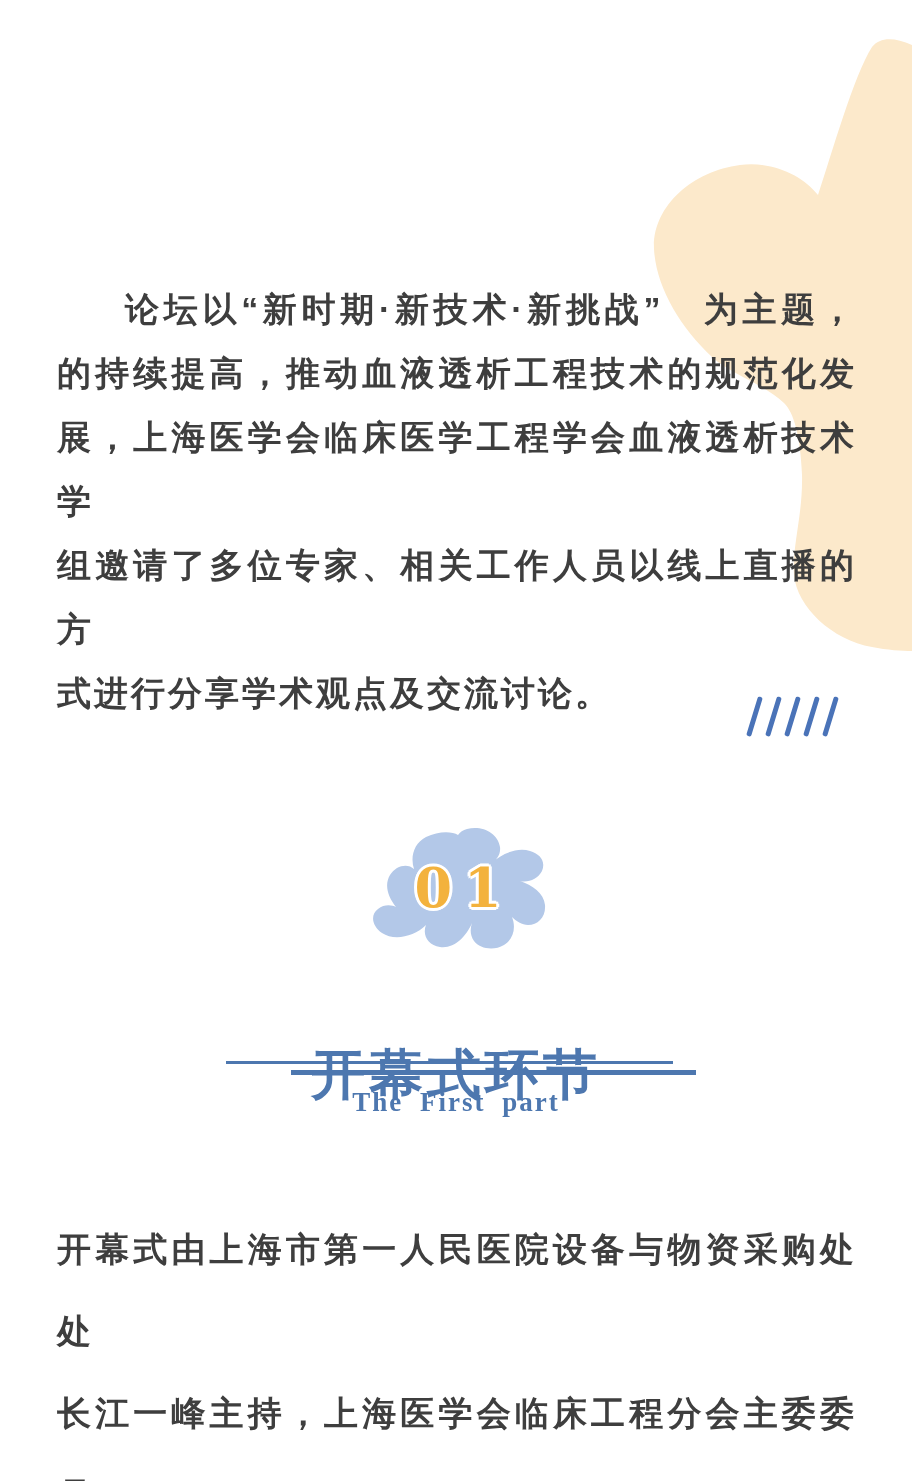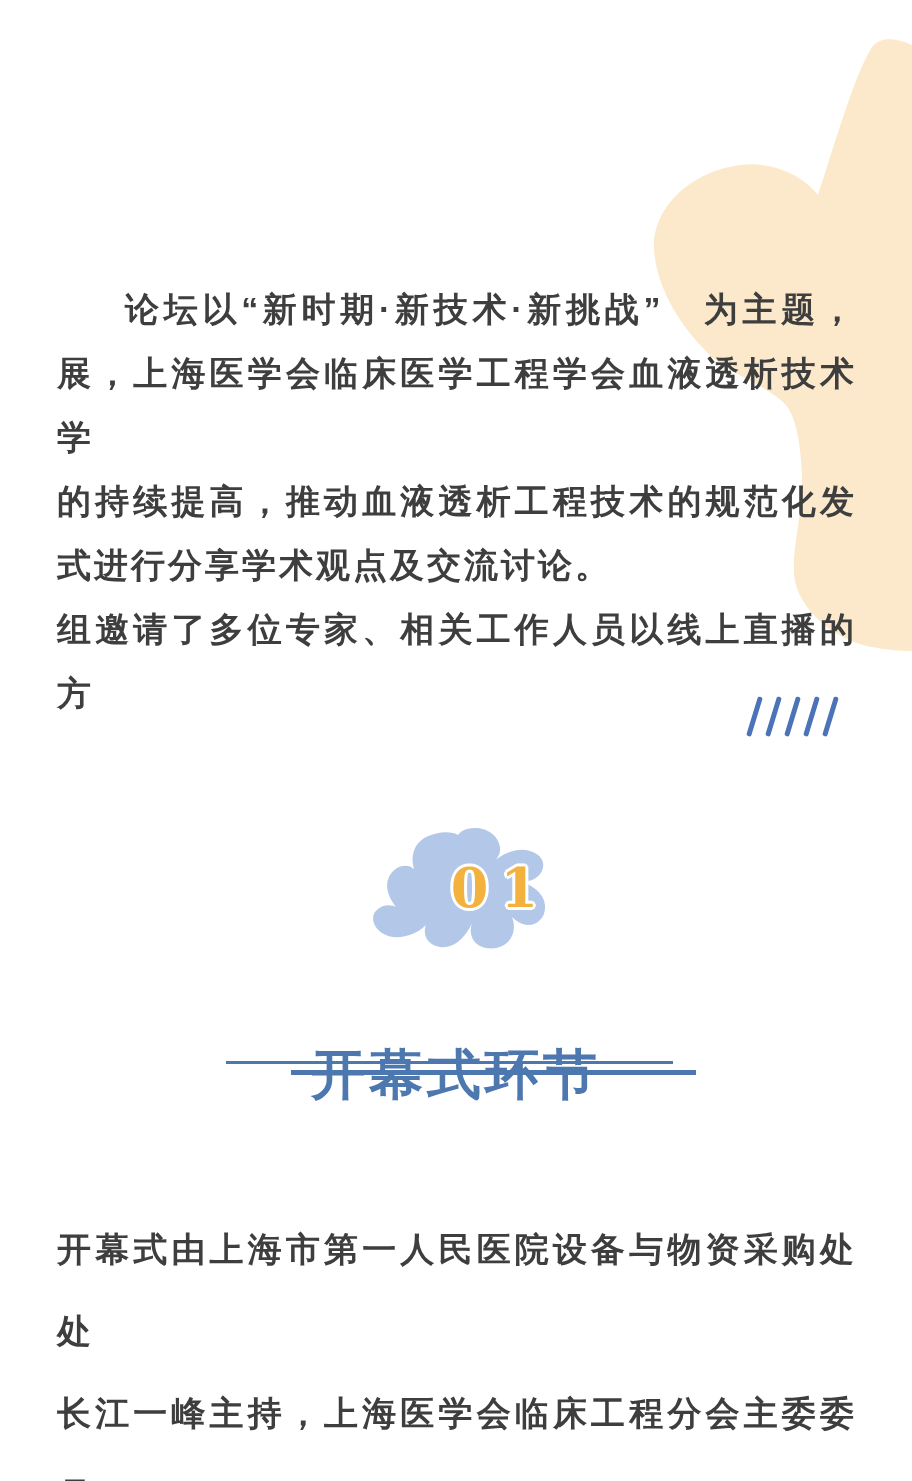--- a/index.html
+++ b/index.html
@@ -53,24 +53,24 @@
              C 100,340 130,348 152,368
              C 162,378 168,400 170,440
              C 171,480 160,510 162,540
              C 165,572 200,605 240,612
              C 255,615 270,616 280,616
              Z"></path>
   </svg>
 
   <div class="para" id="intro-para" style="color: rgb(62, 62, 62);">
     <div class="cn-line indent">论坛以“新时期·新技术·新挑战”　为主题，</div>
+    <div class="cn-line">的持续提高，推动血液透析工程技术的规范化发</div>
     <div class="cn-line">展，上海医学会临床医学工程学会血液透析技术学</div>
-    <div class="cn-line">的持续提高，推动血液透析工程技术的规范化发</div>
+    <div class="cn-line">组邀请了多位专家、相关工作人员以线上直播的方</div>
     <div class="cn-line last">式进行分享学术观点及交流讨论。</div>
-    <div class="cn-line">组邀请了多位专家、相关工作人员以线上直播的方</div>
   </div>
 
   <div class="slashes">
     <i style="background-color: rgb(74, 115, 184);"></i>
     <i style="background-color: rgb(74, 115, 184);"></i>
     <i style="background-color: rgb(74, 115, 184);"></i>
     <i style="background-color: rgb(74, 115, 184);"></i>
     <i style="background-color: rgb(74, 115, 184);"></i>
   </div>
 
@@ -92,25 +92,26 @@
              C 48,114 28,118 16,110
              C 6,103 4,92 12,86
              C 18,81 26,82 30,84
              C 22,74 18,62 24,52
              C 30,42 42,40 48,46
              C 44,34 48,20 60,14
              C 72,8 86,8 92,12
              C 94,9 97,7 101,6 Z"></path>
   </svg>
 
-  <div class="section-number" style="color: rgb(243, 178, 61); text-align: right;">01</div>
+  <div class="section-number" style="color: rgb(243, 178, 61);">01</div>
 
   <div class="section-title" style="color: rgb(77, 119, 175);">开幕式环节</div>
   <div class="rule rule-1" style="background-color: rgb(77, 119, 175);"></div>
   <div class="rule rule-2" style="background-color: rgb(77, 119, 175);"></div>
+  <div class="section-subtitle" style="color: rgb(77, 119, 175);">The First part</div>
 
   <div class="para" id="body-para" style="color: rgb(62, 62, 62);">
     <div class="cn-line">开幕式由上海市第一人民医院设备与物资采购处处</div>
     <div class="cn-line">长江一峰主持，上海医学会临床工程分会主委委员</div>
     <div class="cn-line">陈爽与迈瑞上海分公司总经理杨承德分别致开幕</div>
 
   </div>
 
 </div>
 

